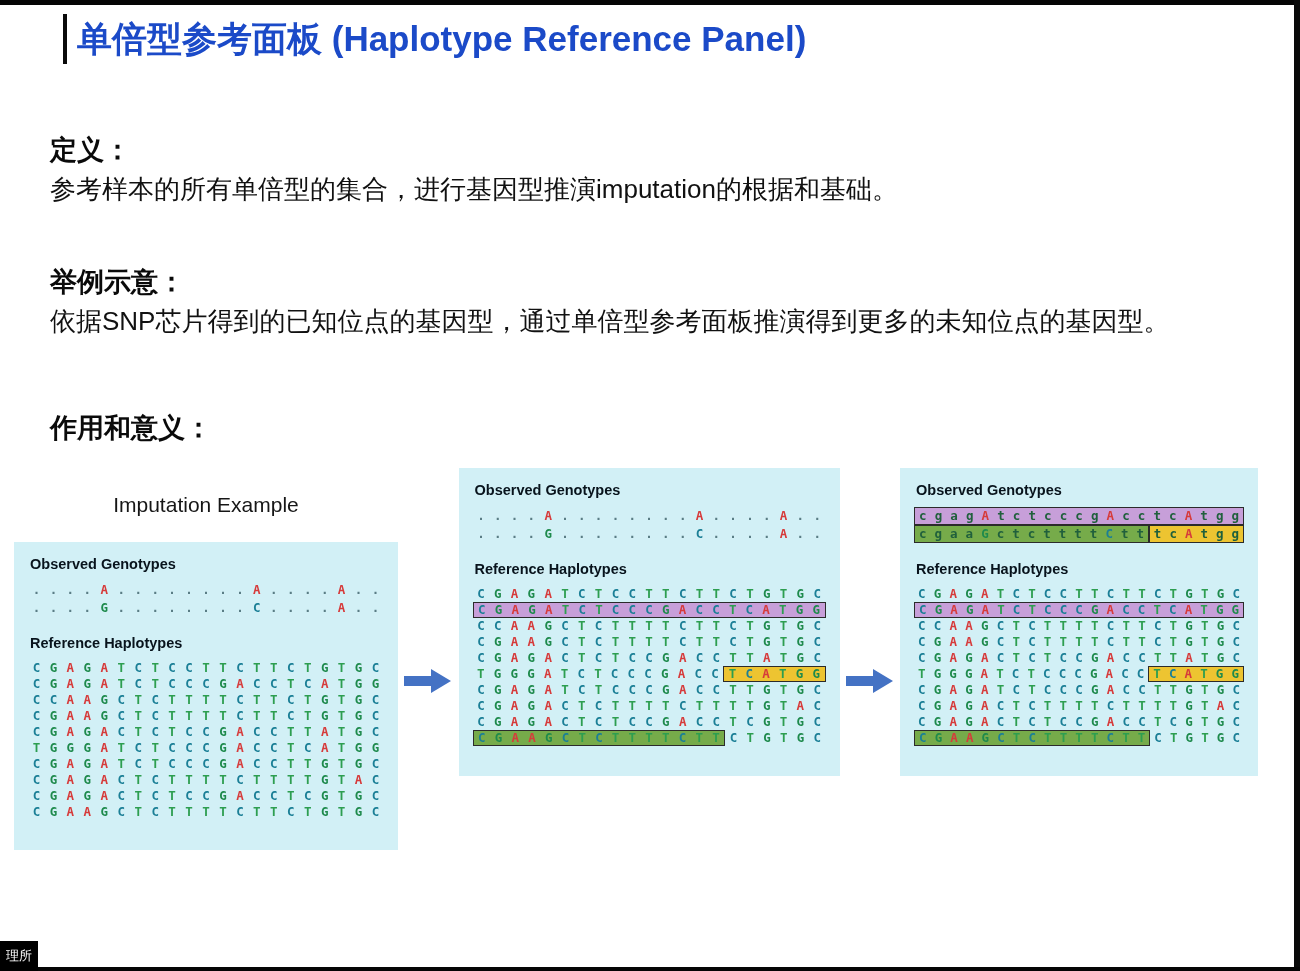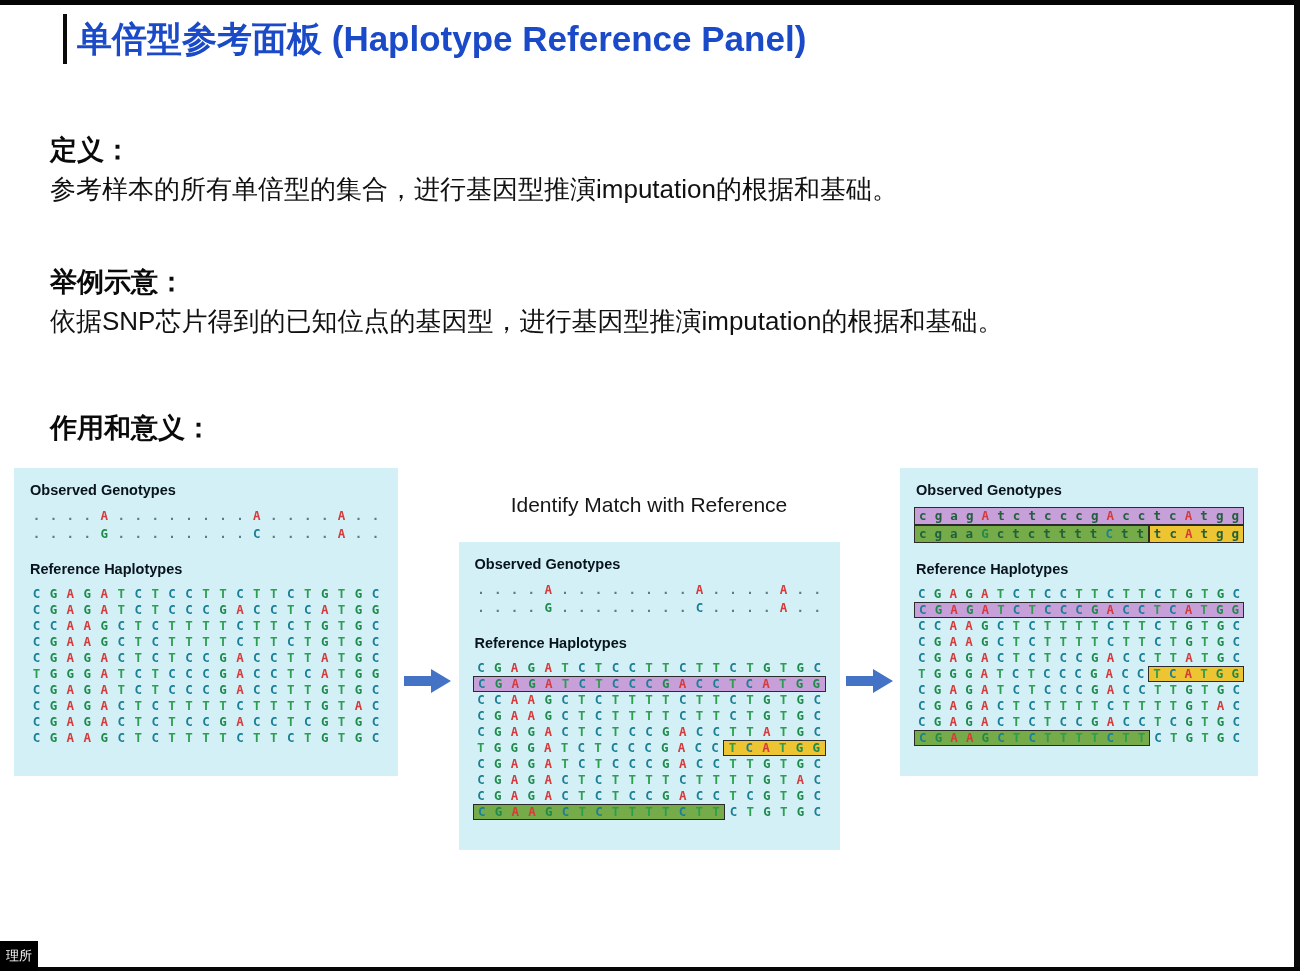--- a/index.html
+++ b/index.html
@@ -70,27 +70,30 @@
 
 <header class="title">
   <span class="title-sep"></span>
   <span class="title-main">单倍型参考面板 (Haplotype Reference Panel)</span>
 </header>
 
 <div id="def-h" class="sec-heading">定义：</div>
 <div id="def-b" class="sec-body">参考样本的所有单倍型的集合，进行基因型推演imputation的根据和基础。</div>
 
 <div id="role-h" class="sec-heading">举例示意：</div>
-<div id="role-b" class="sec-body">依据SNP芯片得到的已知位点的基因型，进行基因型推演imputation的根据和基础。</div>
+<div id="role-b" class="sec-body">依据SNP芯片得到的已知位点的基因型，通过单倍型参考面板推演得到更多的未知位点的基因型。</div>
 
 <div id="ex-h" class="sec-heading">作用和意义：</div>
 
 <div class="example-row">
 
   <div class="panel-col p0">
+    <div class="panel-title">
+        <div>Imputation Example</div>
+      </div>
     <div class="panel-box">
       <div class="panel-label">Observed Genotypes</div>
       <div class="seq-block observed">
           <div class="seq-row">
             <span class="seq-seg" style="flex-grow: 21;">
               <span class="seq-ch" style="color: rgb(90, 125, 133);">.</span>
               <span class="seq-ch" style="color: rgb(90, 125, 133);">.</span>
               <span class="seq-ch" style="color: rgb(90, 125, 133);">.</span>
               <span class="seq-ch" style="color: rgb(90, 125, 133);">.</span>
               <span class="seq-ch" style="color: rgb(214, 59, 59);">A</span>
@@ -394,23 +397,20 @@
     </div>
   </div>
 
   <div class="arrow-wrap">
     <svg width="48" height="26" viewBox="0 0 48 26">
       <path d="M0 8 H27 V1 L47 13 L27 25 V18 H0 Z" style="fill:var(--arrow)"></path>
     </svg>
   </div>
 
   <div class="panel-col p1">
-    <div class="panel-title">
-        <div>Identify Match with Reference</div>
-      </div>
     <div class="panel-box">
       <div class="panel-label">Observed Genotypes</div>
       <div class="seq-block observed">
           <div class="seq-row">
             <span class="seq-seg" style="flex-grow: 21;">
               <span class="seq-ch" style="color: rgb(90, 125, 133);">.</span>
               <span class="seq-ch" style="color: rgb(90, 125, 133);">.</span>
               <span class="seq-ch" style="color: rgb(90, 125, 133);">.</span>
               <span class="seq-ch" style="color: rgb(90, 125, 133);">.</span>
               <span class="seq-ch" style="color: rgb(214, 59, 59);">A</span>

